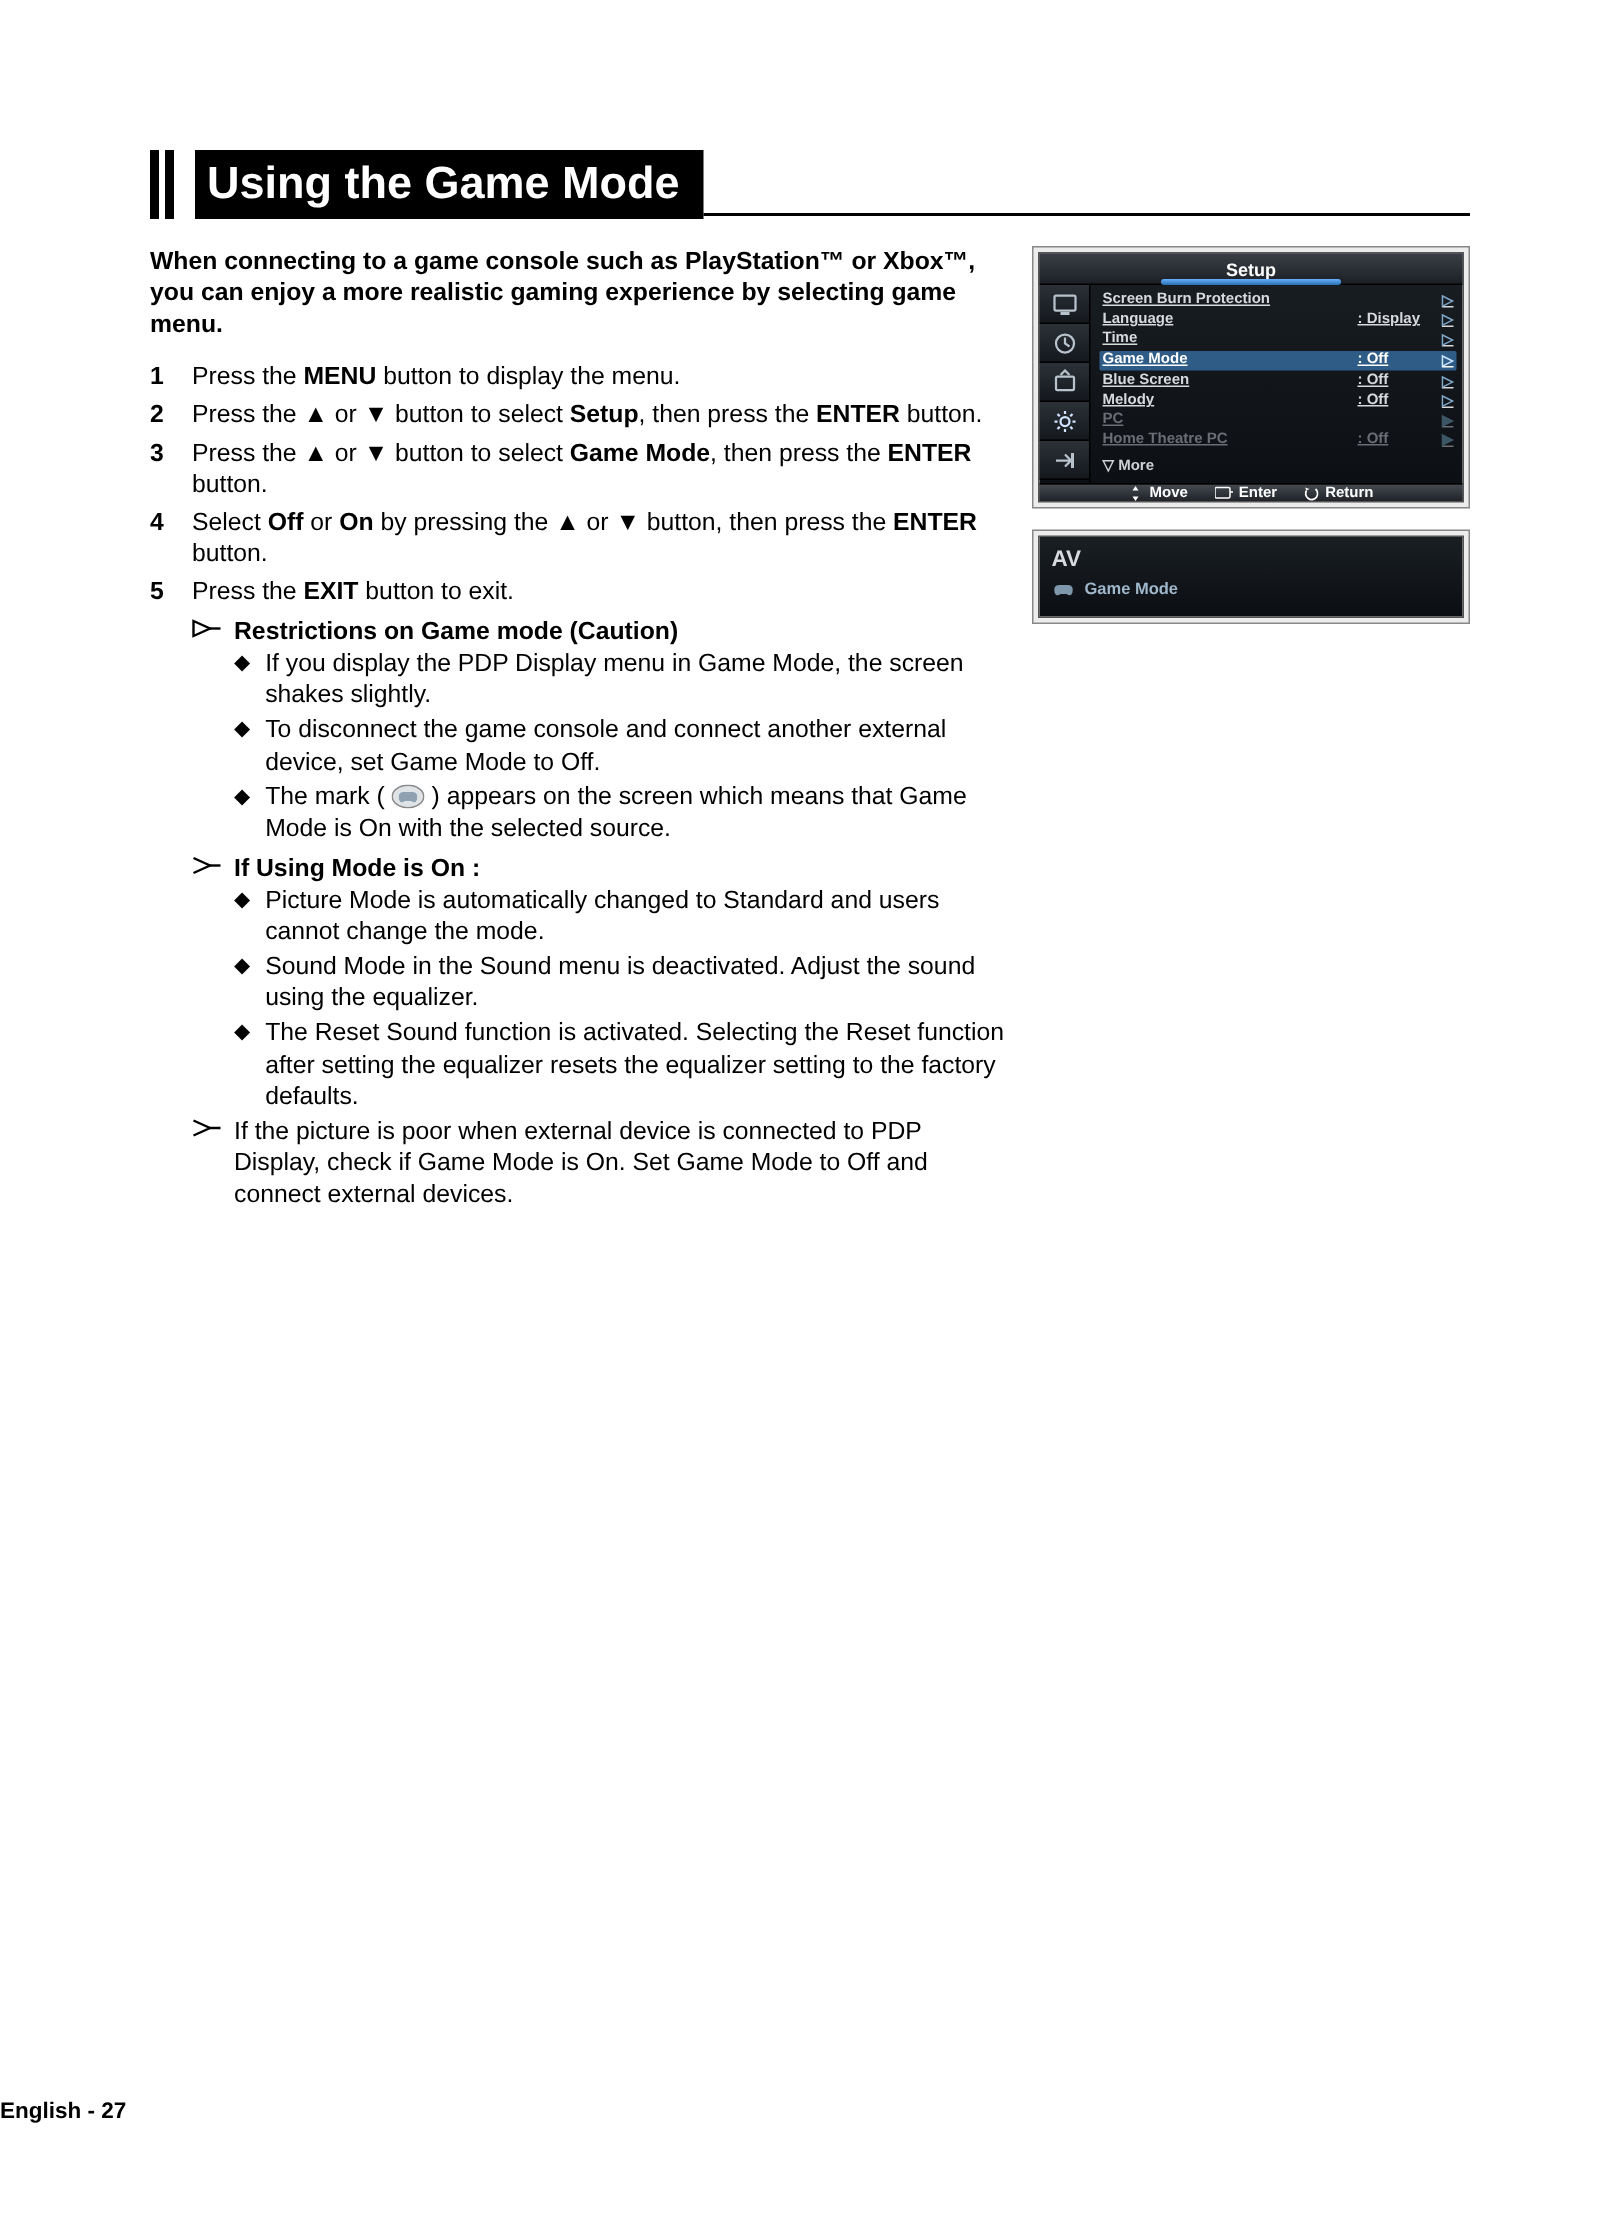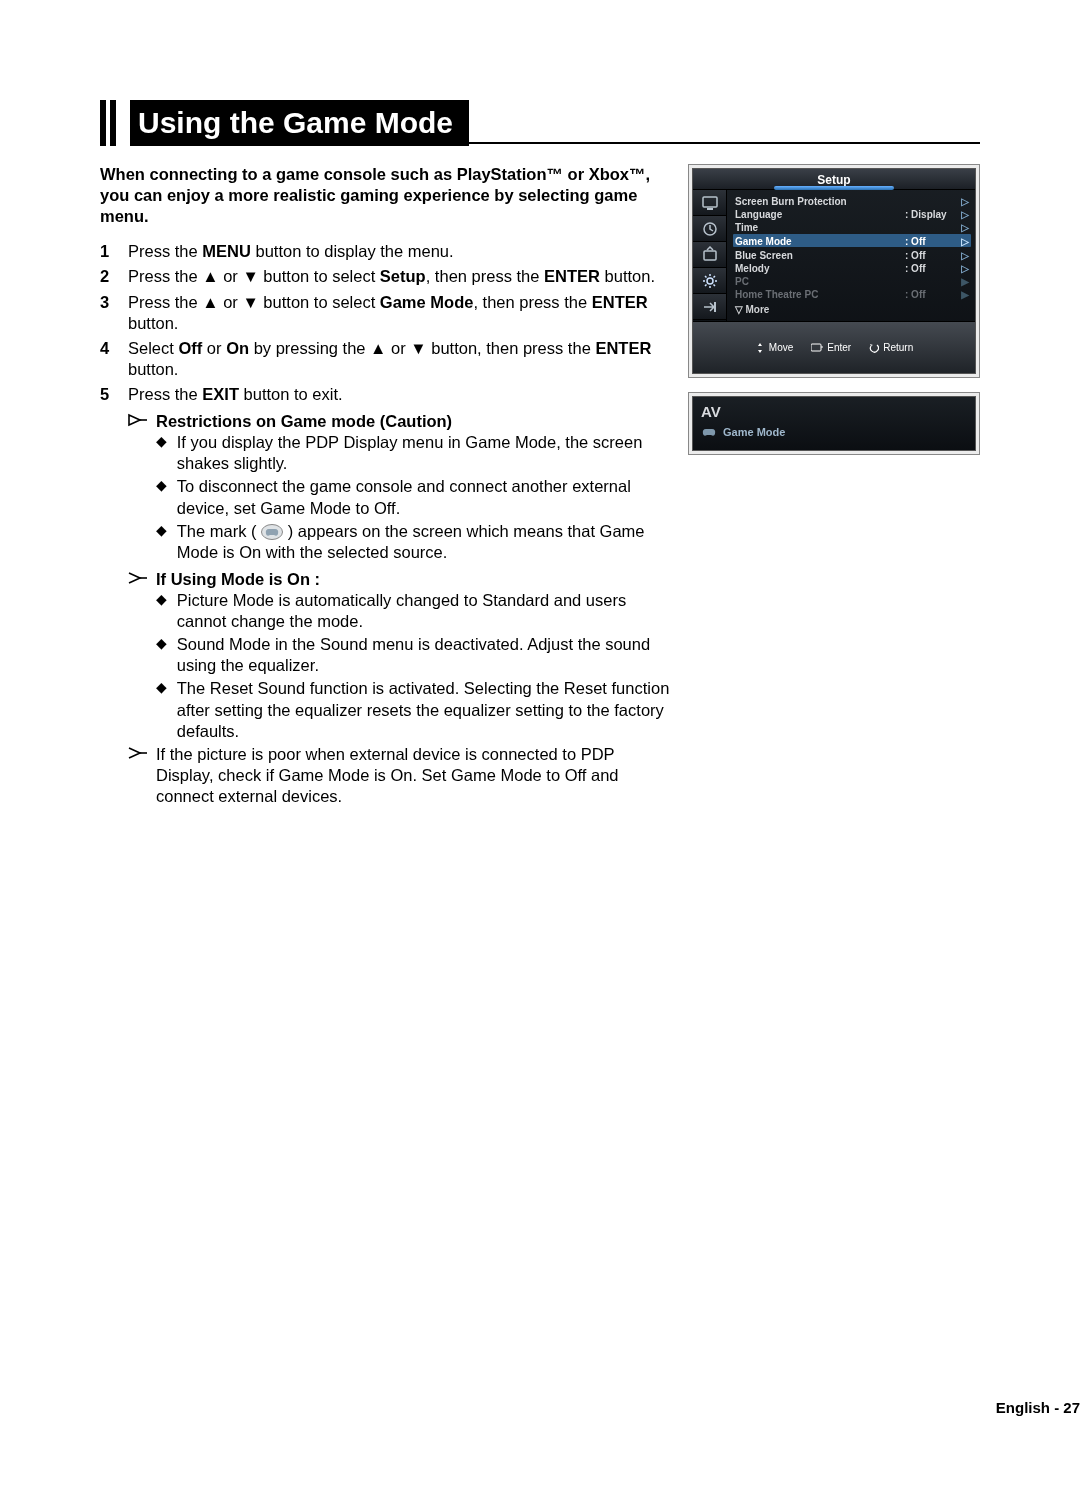--- a/index.html
+++ b/index.html
@@ -158,23 +158,24 @@
   }
   .osd-tab svg{ width:18px; height:18px; }
   .osd-list {
     flex:1;
     padding:4px 6px 6px 8px;
     font-size:10px;
     color:#d7d9dc;
     font-weight:bold;
   }
   .osd-row {
-    display:flex; align-items:flex-end;
+    display:flex; align-items:flex-start;
     height:13px;
     position:relative;
+    text-decoration:underline;
   }
   .osd-row .rlabel{ flex:1; }
   .osd-row .rval{ width:54px; }
   .osd-row .rarrow{
     width:10px; text-align:right; color:#7fa7c8;
   }
   .osd-row.disabled{ color:#6a6e74; }
   .osd-row.disabled .rarrow{ color:#3d5666; }
   .osd-row.hl {
     background:#2e5c86;
@@ -183,40 +184,40 @@
     color:#fff;
   }
   .osd-row.hl .rarrow{ color:#c9e6ff; }
   .osd-more{
     color:#cfd1d4; margin-top:4px; font-size:10px;
   }
   .osd-footer{
     background:linear-gradient(#454a51,#1f2328);
     border-top:1px solid #000;
     display:flex; justify-content:center; gap:18px;
-    padding:20px 6px;
-    font-size:10px; font-weight:normal;
+    padding:0 6px;
+    font-size:10px; font-weight:bold;
   }
   .osd-footer span{ display:flex; align-items:center; gap:4px; }
 
   .osd2-header{
     padding:6px 8px 2px; font-weight:bold; font-size:15px;
     color:#d8dade;
   }
   .osd2-line{
     display:flex; align-items:center; gap:6px;
     padding:4px 8px 12px;
     font-size:11px; font-weight:bold; color:#9fb7cb;
   }
   .osd2-line svg{ width:16px; height:12px; }
 
   .page-footer{
     position:absolute;
     left:0; right:0; bottom:70px;
-    text-align:right;
+    text-align:left;
     font-weight:bold;
     font-size:15px;
   }
   b{ font-weight:bold; }
 </style>
 </head>
 <body>
 
 <div class="page">
 

